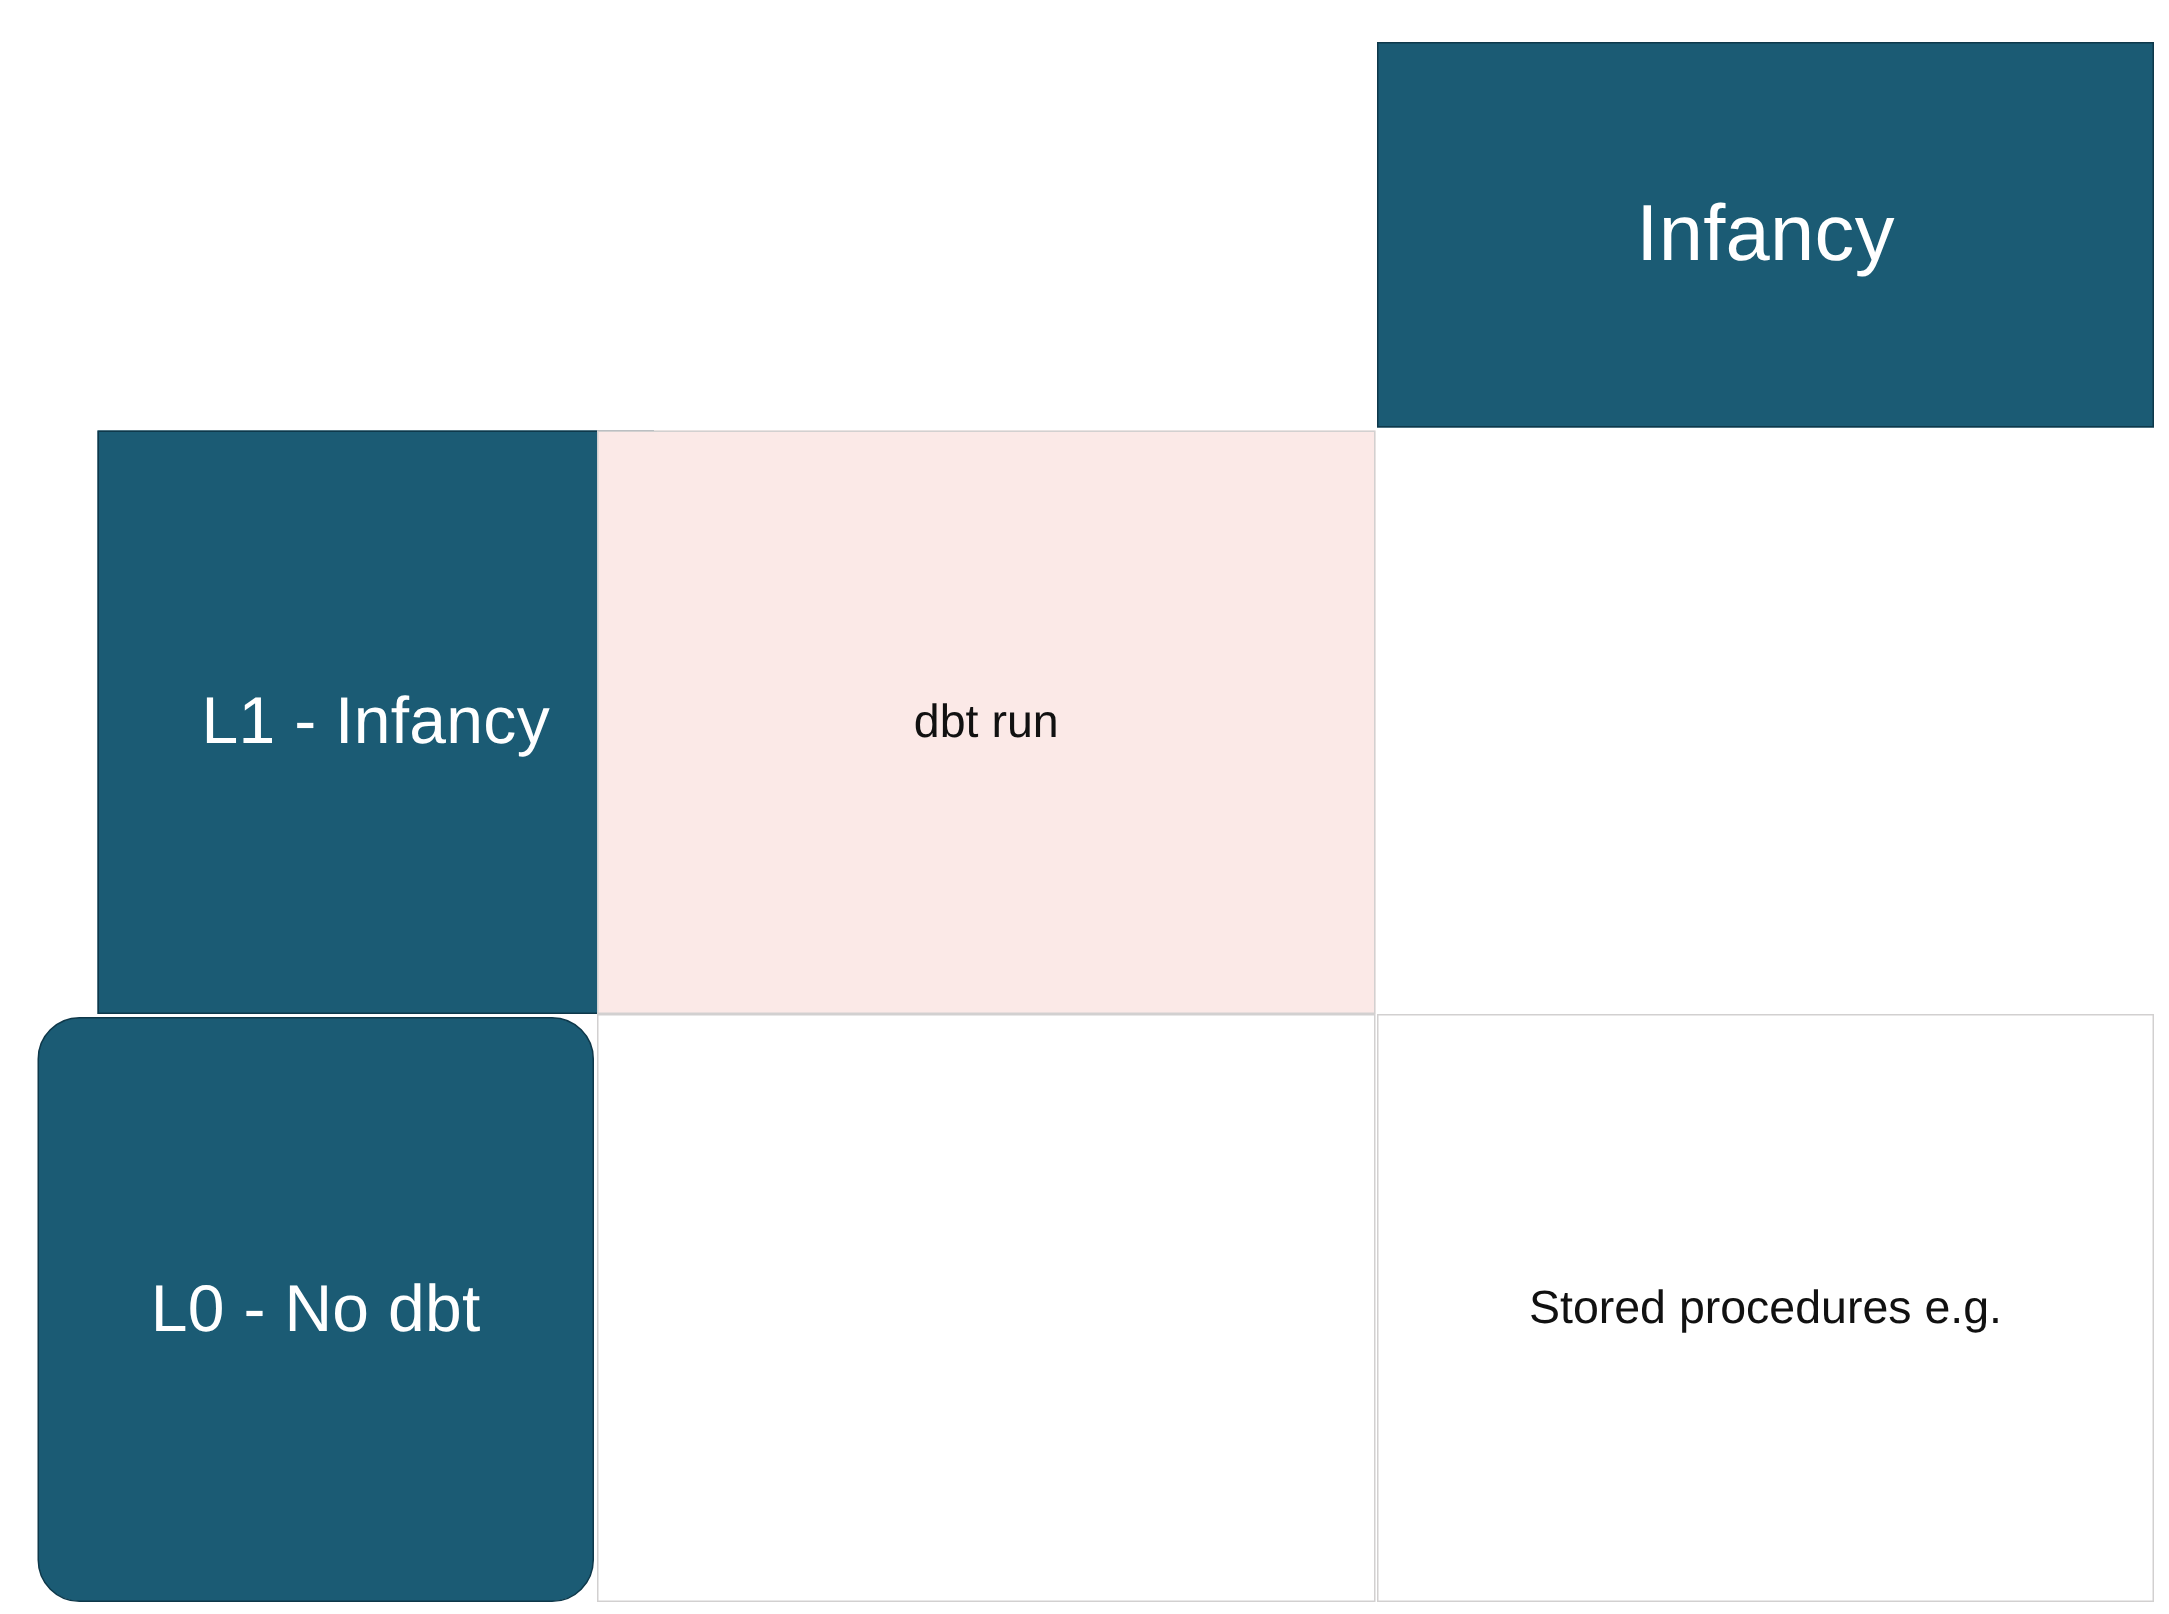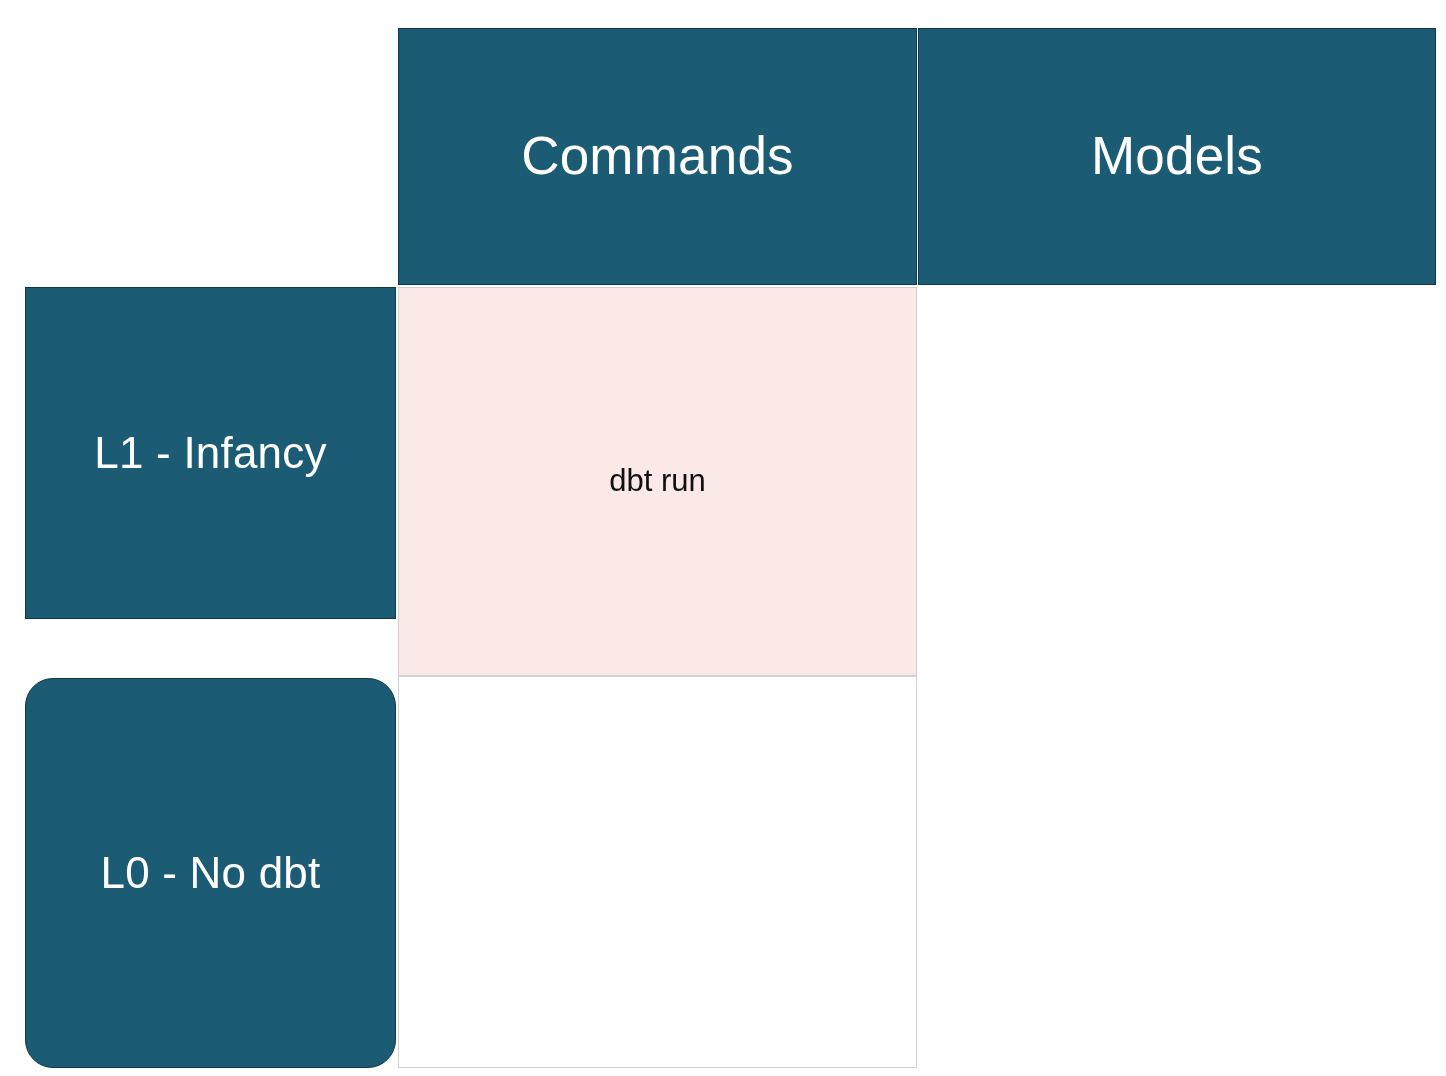--- a/index.html
+++ b/index.html
@@ -53,21 +53,21 @@
     background: #1B5B74;
     color: #FFFFFF;
     font-size: 44px;
     font-weight: 400;
     line-height: 1.15;
     letter-spacing: 0.2px;
     border: 1px solid #0E384A;
     left: 25px;
     width: 371px;
   }
-  #row-header-l1 { top: 287px; height: 332px; }
+  #row-header-l1 { top: 287px; height: 389px; margin-left: 40px; }
   #row-header-l0 { top: 678px; height: 390px; border-radius: 28px; }
 
   
   .body-cell {
     color: #111111;
     font-size: 31px;
     font-weight: 400;
     line-height: 1.32;
     border: 1px solid #D2D0D0;
   }
@@ -95,39 +95,39 @@
     background: #FFFFFF;
   }
 </style>
 </head>
 <body>
 
 <div id="matrix-root">
 
   <div class="cell" id="corner-cell"></div>
 
-  <div class="cell col-header" id="col-header-commands">
-    <span class="cell-text">Commands</span>
-  </div>
 
   <div class="cell col-header" id="col-header-models">
-    <span class="cell-text">Models</span>
+    <span class="cell-text">Infancy</span>
   </div>
 
   <div class="cell row-header" id="row-header-l1">
     <span class="cell-text">L1 - Infancy</span>
   </div>
 
   <div class="cell row-header" id="row-header-l0">
     <span class="cell-text">L0 - No dbt</span>
   </div>
 
   <div class="cell body-cell tone-pink" id="cell-l1-commands">
     <span class="cell-text">dbt run</span>
   </div>
 
 
   <div class="cell body-cell tone-white" id="cell-l0-commands">
     <span class="cell-text"></span>
   </div>
 
+  <div class="cell body-cell tone-white" id="cell-l0-models">
+    <span class="cell-text">Stored procedures e.g.</span>
+  </div>
 
 </div>
 
 </body></html>

